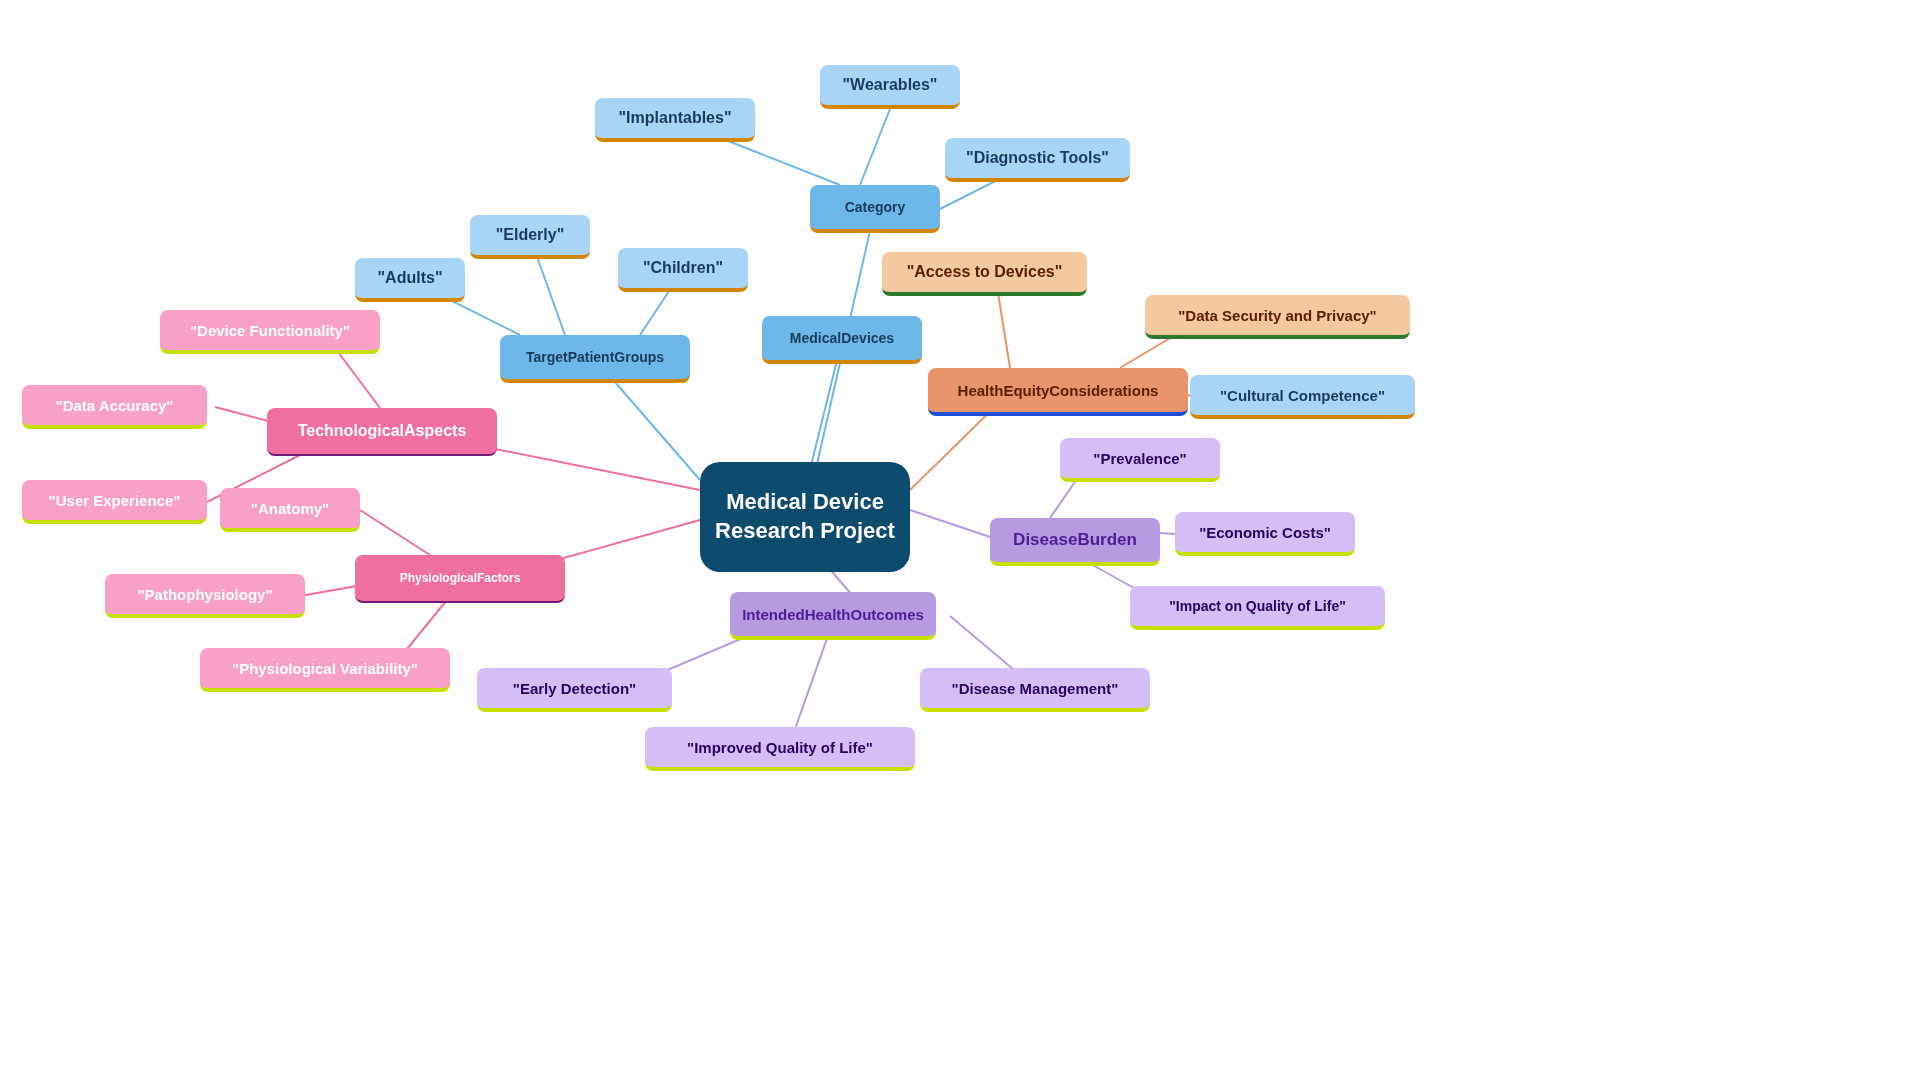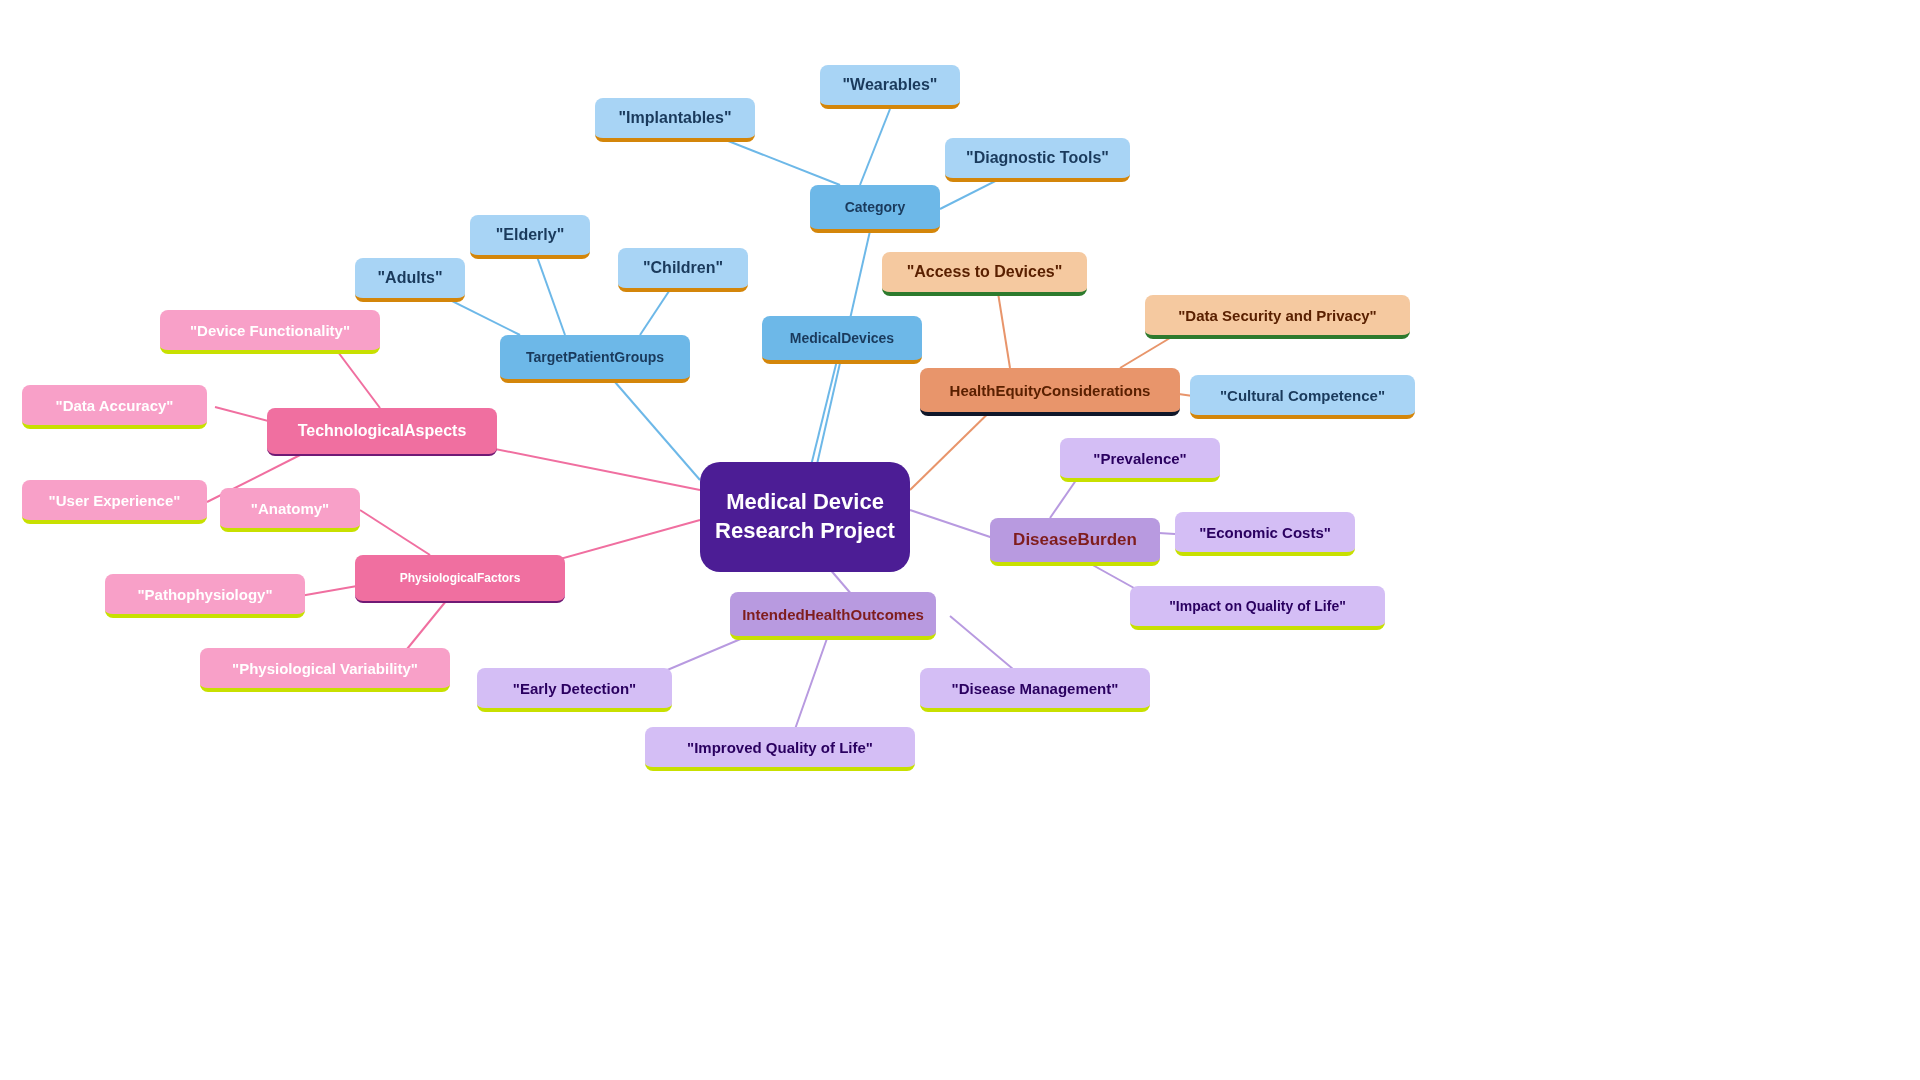--- a/index.html
+++ b/index.html
@@ -22,21 +22,21 @@
       position: absolute;
       display: flex;
       align-items: center;
       justify-content: center;
       text-align: center;
       font-weight: 600;
       cursor: pointer;
       border-radius: 8px;
     }
     .node-center {
-      background: #4c1d95;
+      background: #0c4a6e;
       color: #ffffff;
       border-radius: 20px;
       font-size: 22px;
       font-weight: 600;
       width: 210px;
       height: 110px;
       line-height: 1.3;
     }
     .node-blue {
       background: #6db8e8;
@@ -50,21 +50,22 @@
       color: #1a3a5c;
       font-size: 16px;
       padding: 8px 14px;
       border-bottom: 4px solid #d4860a;
     }
     .node-orange {
       background: #e8956b;
       color: #5a2000;
       font-size: 17px;
       padding: 10px 16px;
-      border-bottom: 4px solid #0f172a;
+      border-bottom: 4px solid #1d4ed8;
+      margin-left: 8px;
     }
     .node-orange-light {
       background: #f5c9a0;
       color: #5a2000;
       font-size: 16px;
       padding: 8px 14px;
       border-bottom: 4px solid #2d7a2d;
     }
     .node-pink {
       background: #f06fa0;
@@ -75,21 +76,21 @@
     }
     .node-pink-light {
       background: #f8a0c8;
       color: #fff;
       font-size: 15px;
       padding: 8px 14px;
       border-bottom: 4px solid #c8e000;
     }
     .node-purple {
       background: #b89ae0;
-      color: #7f1d1d;
+      color: #4c1d95;
       font-size: 17px;
       padding: 10px 12px;
       border-bottom: 4px solid #c8e000;
     }
     .node-purple-light {
       background: #d4bef5;
       color: #2a0060;
       font-size: 15px;
       padding: 8px 14px;
       border-bottom: 4px solid #c8e000;

